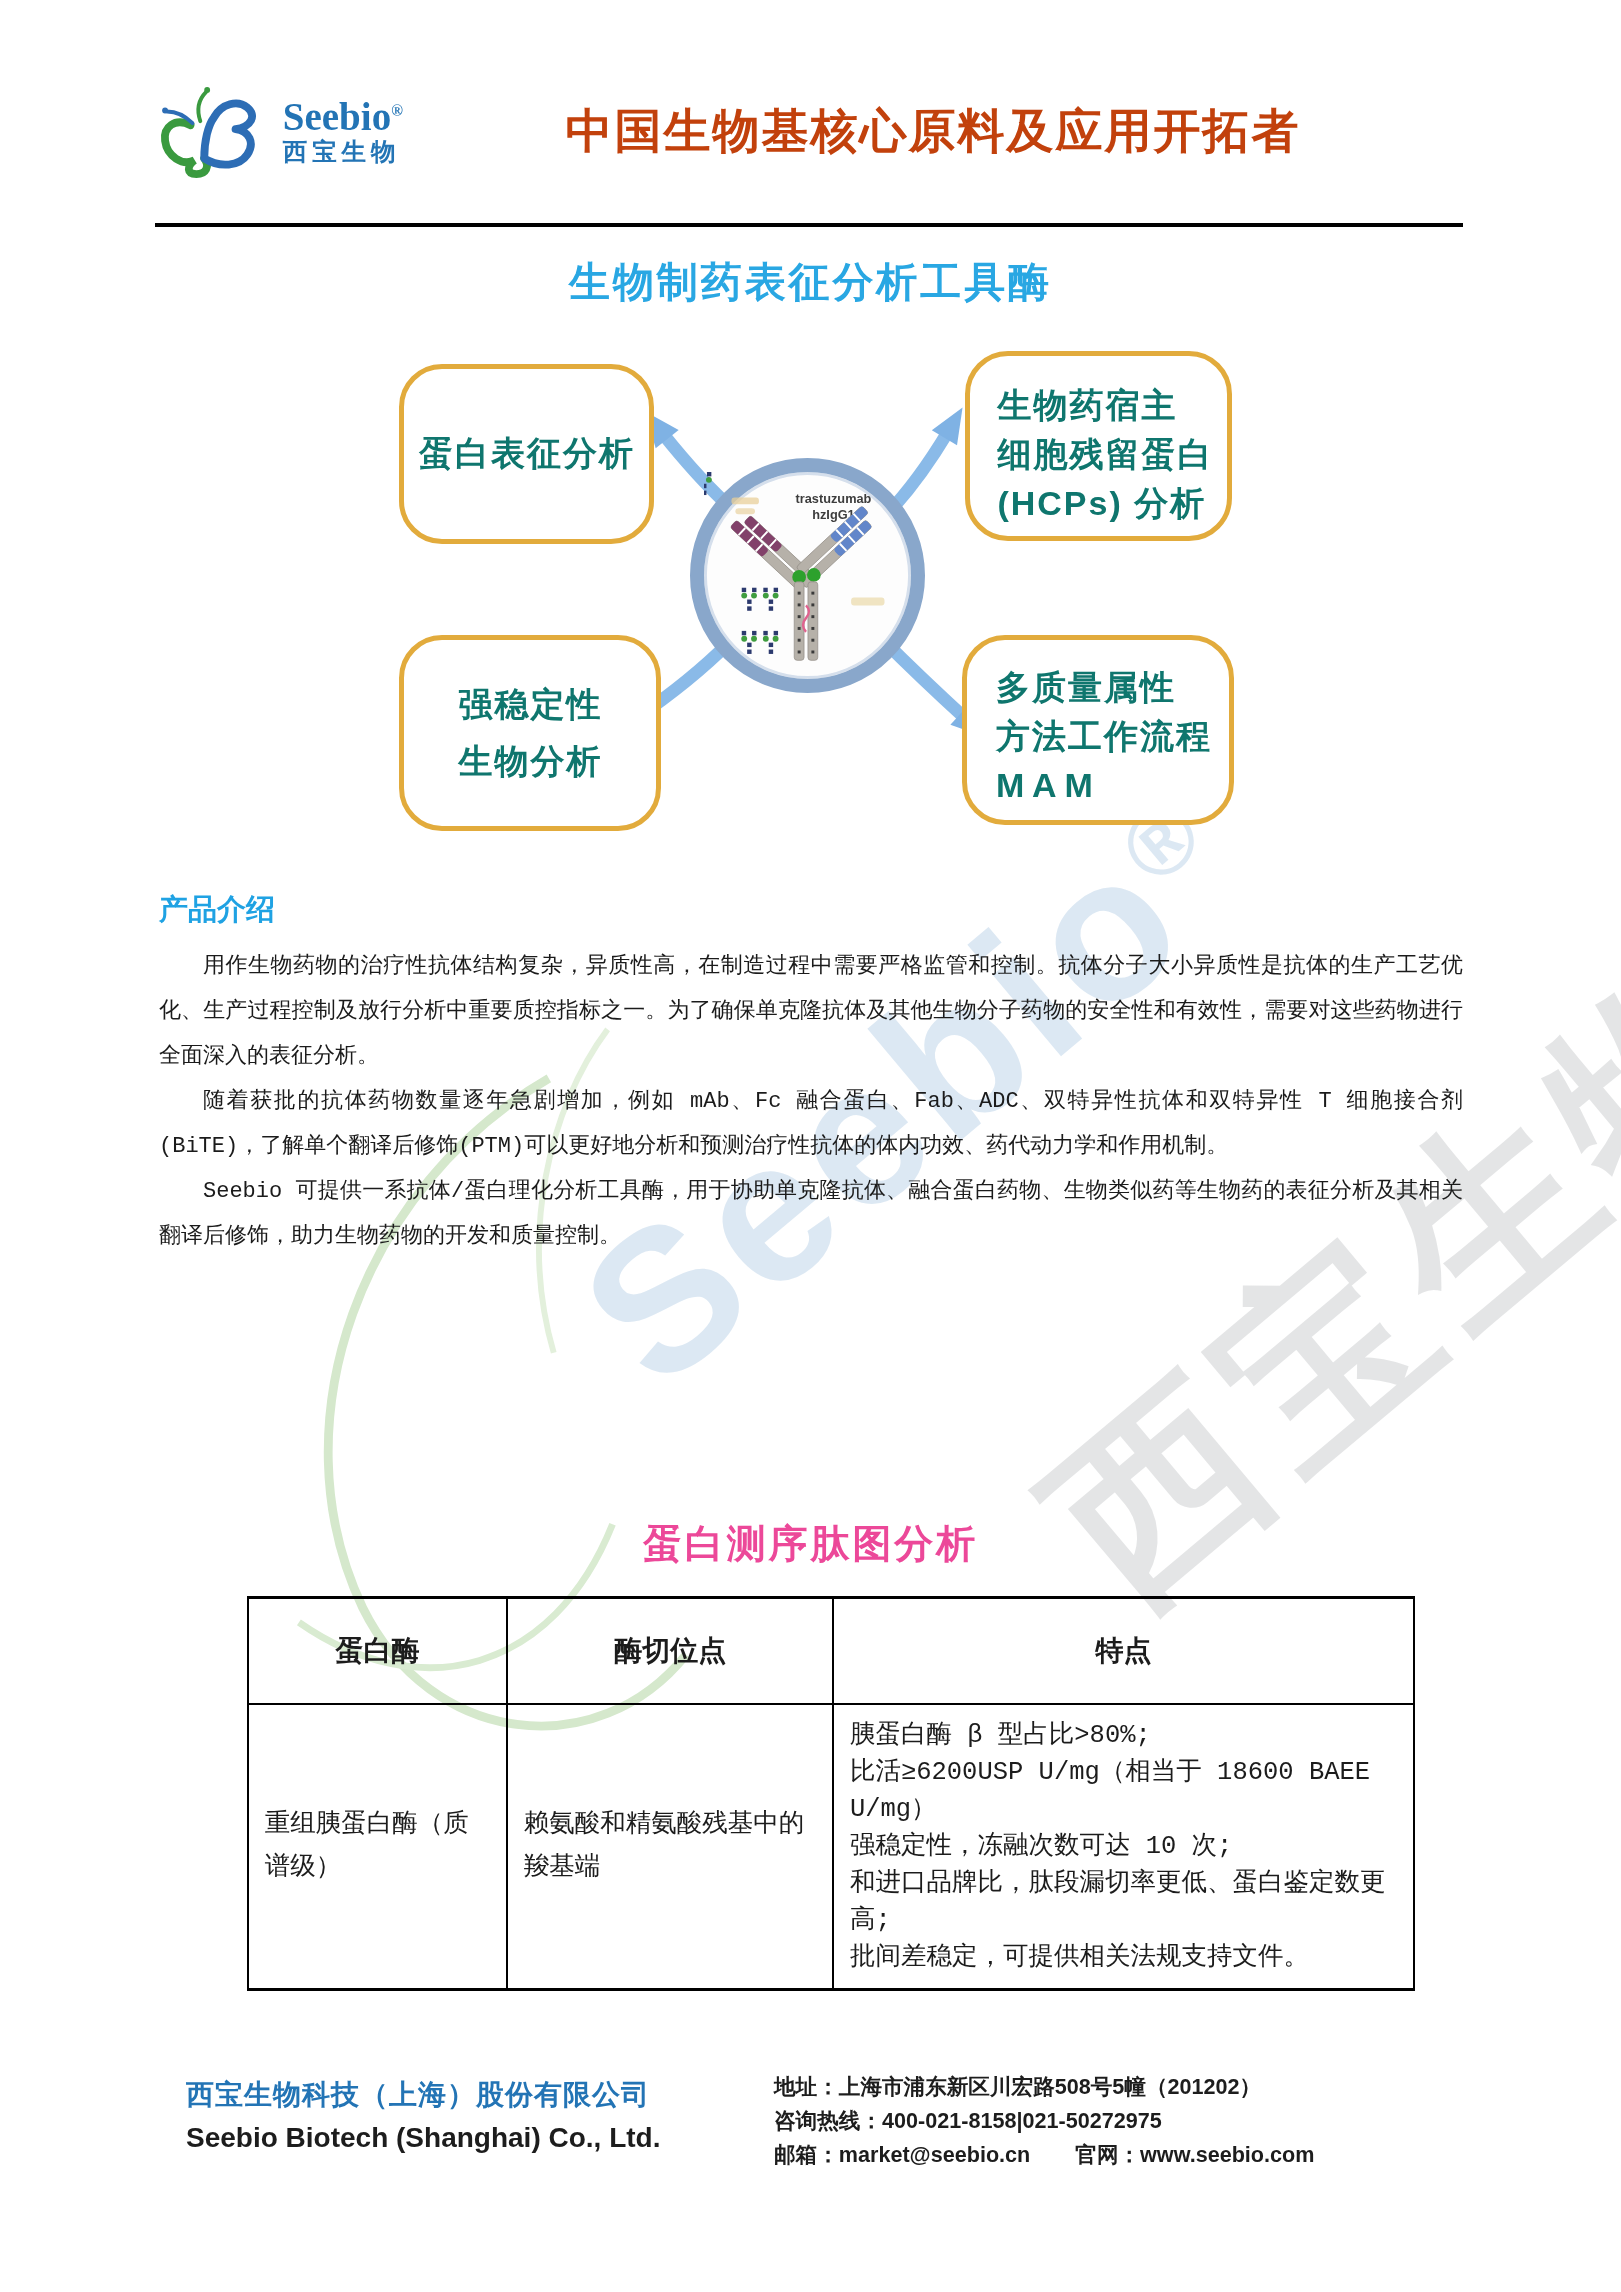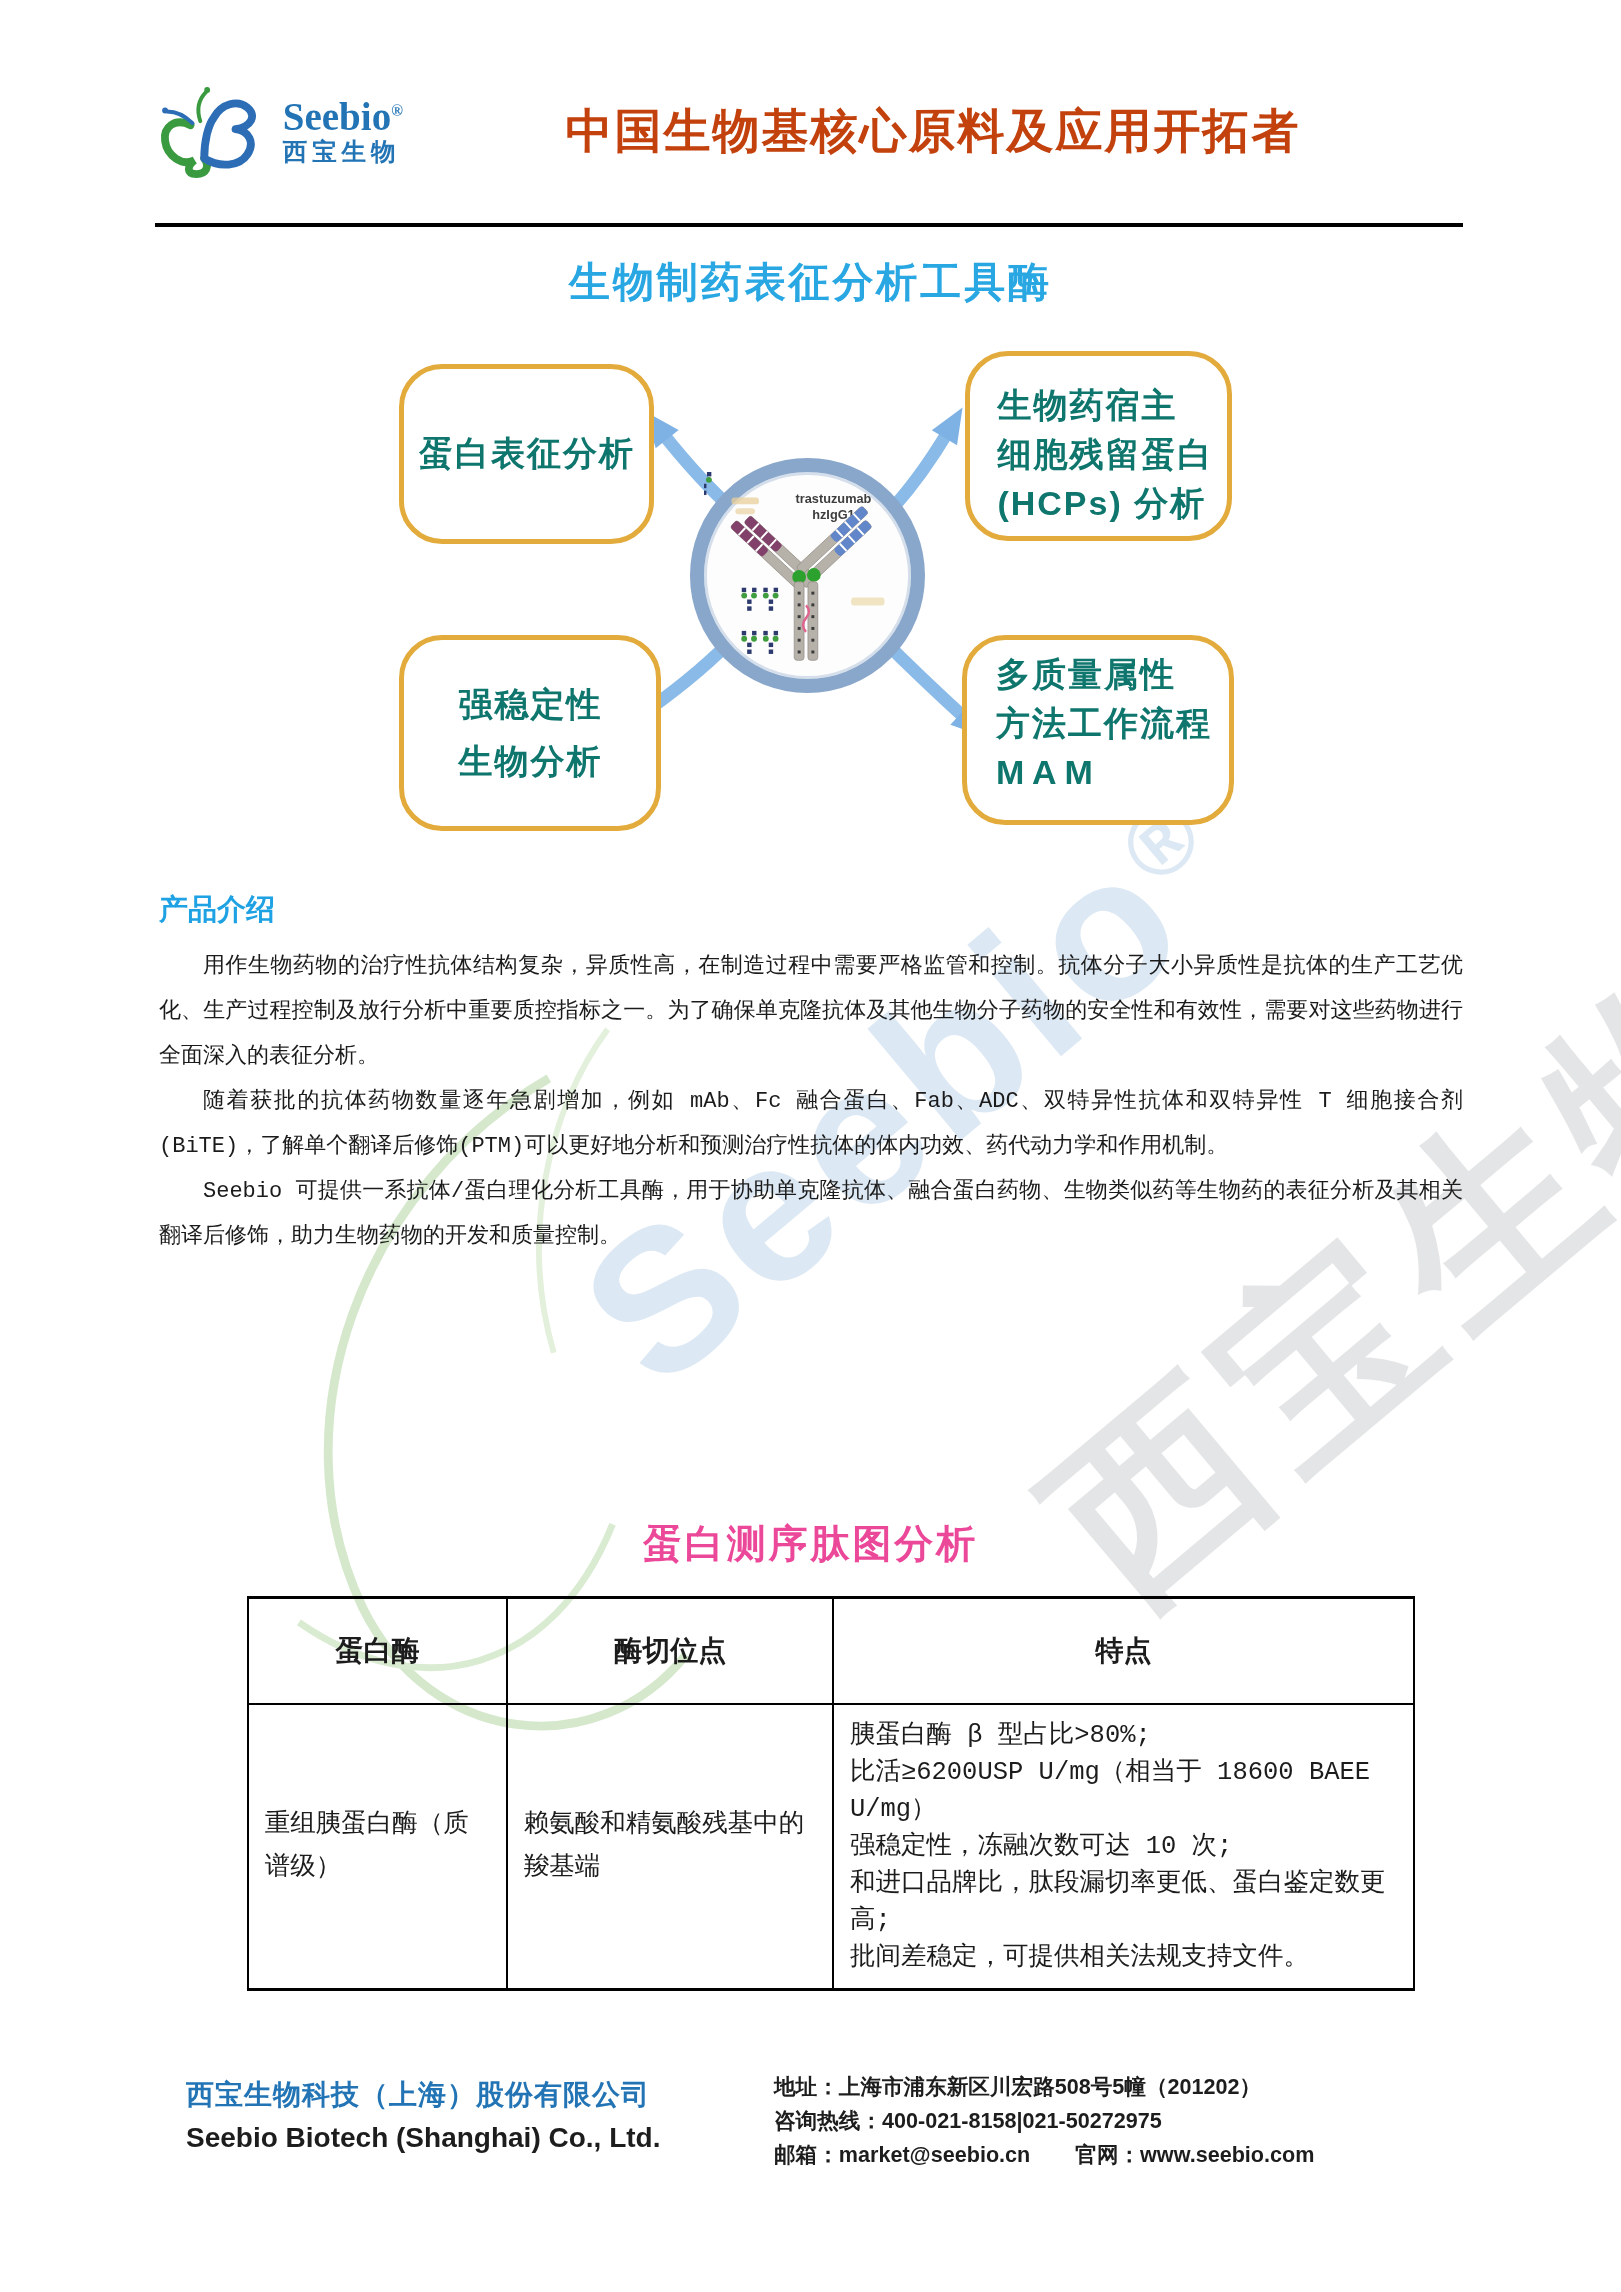--- a/index.html
+++ b/index.html
@@ -33,21 +33,21 @@
   
   .diagram{position:absolute;left:372px;top:333px;width:902px;height:588px;}
   .d-arrows{position:absolute;left:0;top:0;}
   .d-box{position:absolute;border:5.9px solid #e2ab3c;border-radius:43px;background:#fff;
     color:#0f766e;font-weight:bold;font-size:34px;letter-spacing:2px;box-sizing:border-box;}
   .d-box .line{display:block;}
   .box-tl{left:27.4px;top:31px;width:255px;height:180px;display:flex;align-items:center;justify-content:center;}
   .box-tr{left:593px;top:17.6px;width:267px;height:190px;padding:25.5px 0 0 27.4px;line-height:49px;}
   .box-bl{left:27.4px;top:302px;width:262px;height:196px;display:flex;flex-direction:column;
     align-items:center;justify-content:center;line-height:57px;}
-  .box-br{left:590px;top:302px;width:272px;height:190px;padding:10px 0 0 29px;line-height:49px;}
+  .box-br{left:590px;top:302px;width:272px;height:190px;padding:23px 0 0 29px;line-height:49px;}
   .box-br .mam{letter-spacing:7.8px;}
   .d-circle{position:absolute;left:318px;top:125px;width:235px;height:235px;border-radius:50%;
     border:14.7px solid #89a7cb;background:#fdfdfd;box-sizing:border-box;
     box-shadow:0 0 0 2.9px rgba(137,167,203,.35) inset;}
   .d-circle svg{width:204px;height:204px;display:block;}
   
   .intro{position:absolute;left:159px;top:890px;width:1304px;}
   .intro-heading{font-size:29px;font-weight:bold;color:#1fa2e3;margin:0 0 13.7px 0;}
   .intro p{margin:0;font-family:"Liberation Mono","DejaVu Sans Mono",monospace;
     font-size:22px;line-height:45px;text-align:justify;color:#1b1b1b;}

